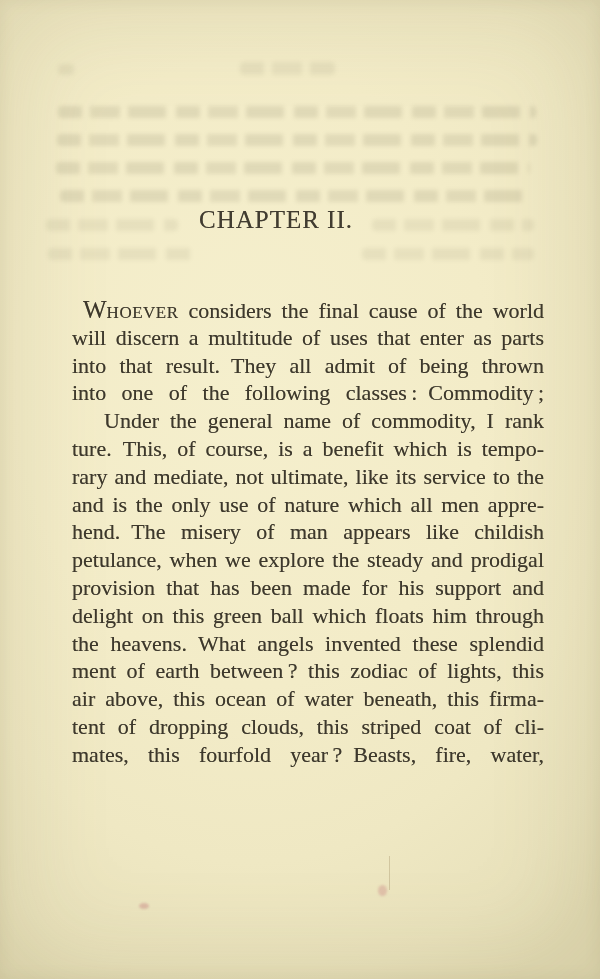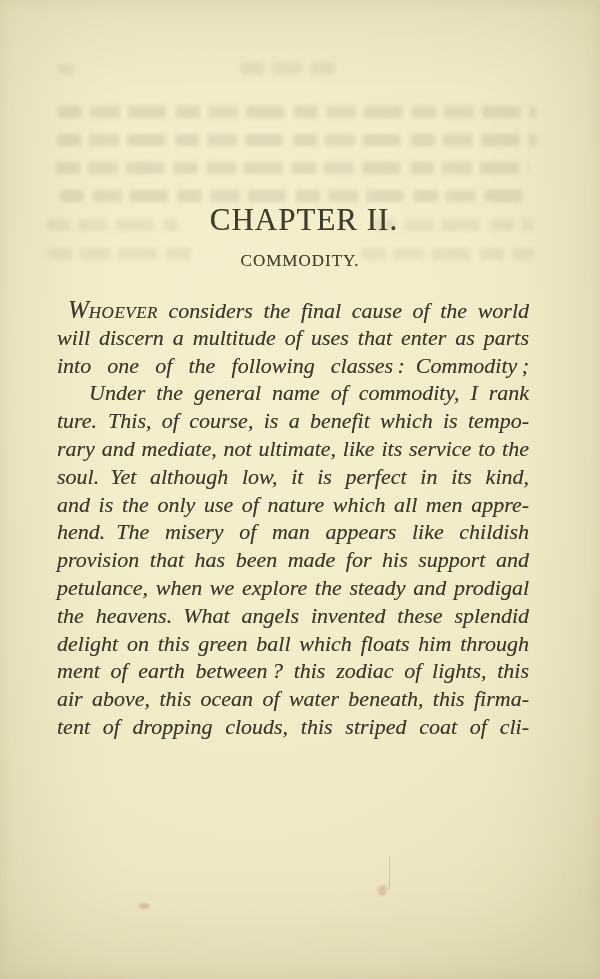--- a/index.html
+++ b/index.html
@@ -24,35 +24,33 @@
     filter:blur(2px);opacity:.30;
     background:repeating-linear-gradient(90deg,
       rgba(126,120,92,.55) 0 24px, rgba(126,120,92,0) 24px 32px,
       rgba(126,120,92,.50) 32px 62px, rgba(126,120,92,0) 62px 70px,
       rgba(126,120,92,.55) 70px 108px, rgba(126,120,92,0) 108px 118px);
   }
   .ghost.lite{opacity:.20;}
   
   .chapter{
     position:absolute;top:207px;left:0;width:552px;text-align:center;
-    font-size:31px;line-height:25px;letter-spacing:1px;color:#413c30;
+    font-size:25px;line-height:25px;letter-spacing:1px;color:#413c30;
     text-shadow:0 0 .5px rgba(65,60,48,.6);
-    margin-left:28px;
   }
   .section{
     position:absolute;top:252px;left:0;width:600px;text-align:center;
     font-size:17px;line-height:17px;letter-spacing:1px;color:#45402f;
     text-shadow:0 0 .5px rgba(69,64,47,.55);
   }
   
   .body-text{
-    position:absolute;top:296px;left:57px;width:472px;
+    position:absolute;top:296px;left:72px;width:472px;
     font-size:22px;color:#3d382c;
     text-shadow:0 0 .5px rgba(61,56,44,.55);
-    font-style:italic;
   }
   .line{
     height:27.8px;line-height:27.8px;
     text-align:justify;text-align-last:justify;
     word-spacing:1px;white-space:normal;
   }
   .line.para-end{text-align-last:left;}
   .line.indent-sm{padding-left:11px;}
   .line.indent{padding-left:32px;}
   .lead{font-size:25px;}
@@ -78,37 +76,37 @@
     <div class="ghost" style="left:57px;top:134px;width:480px;"></div>
     <div class="ghost" style="left:56px;top:162px;width:474px;"></div>
     <div class="ghost" style="left:60px;top:190px;width:472px;"></div>
     <div class="ghost lite" style="left:46px;top:219px;width:132px;"></div>
     <div class="ghost lite" style="left:372px;top:219px;width:162px;"></div>
     <div class="ghost lite" style="left:48px;top:248px;width:150px;"></div>
     <div class="ghost lite" style="left:362px;top:248px;width:172px;"></div>
   </div>
 
   <div class="chapter">CHAPTER II.</div>
-  <div class="section">COMMODITY.</div>
 
   <div class="body-text">
       <div class="line indent-sm"><span class="lead">W</span><span class="sc">HOEVER</span> considers the final cause of the world</div>
       <div class="line">will discern a multitude of uses that enter as parts</div>
+      <div class="line">into that result. They all admit of being thrown</div>
       <div class="line">into one of the following classes : Commodity ;</div>
       <div class="line indent">Under the general name of commodity, I rank</div>
       <div class="line">ture. This, of course, is a benefit which is tempo-</div>
       <div class="line">rary and mediate, not ultimate, like its service to the</div>
-      <div class="line">soul. Yet although low, it is perfect in its kind,</div>
       <div class="line">and is the only use of nature which all men appre-</div>
       <div class="line">hend. The misery of man appears like childish</div>
+      <div class="line">petulance, when we explore the steady and prodigal</div>
       <div class="line">provision that has been made for his support and</div>
-      <div class="line">petulance, when we explore the steady and prodigal</div>
+      <div class="line">delight on this green ball which floats him through</div>
       <div class="line">the heavens. What angels invented these splendid</div>
-      <div class="line">delight on this green ball which floats him through</div>
       <div class="line">ment of earth between ? this zodiac of lights, this</div>
       <div class="line">air above, this ocean of water beneath, this firma-</div>
       <div class="line">tent of dropping clouds, this striped coat of cli-</div>
+      <div class="line">mates, this fourfold year ? Beasts, fire, water,</div>
     </div>
 
   <div class="crease"></div>
   <div class="stain pink-a"></div>
   <div class="stain pink-b"></div>
 </div>
 
 </body></html>

